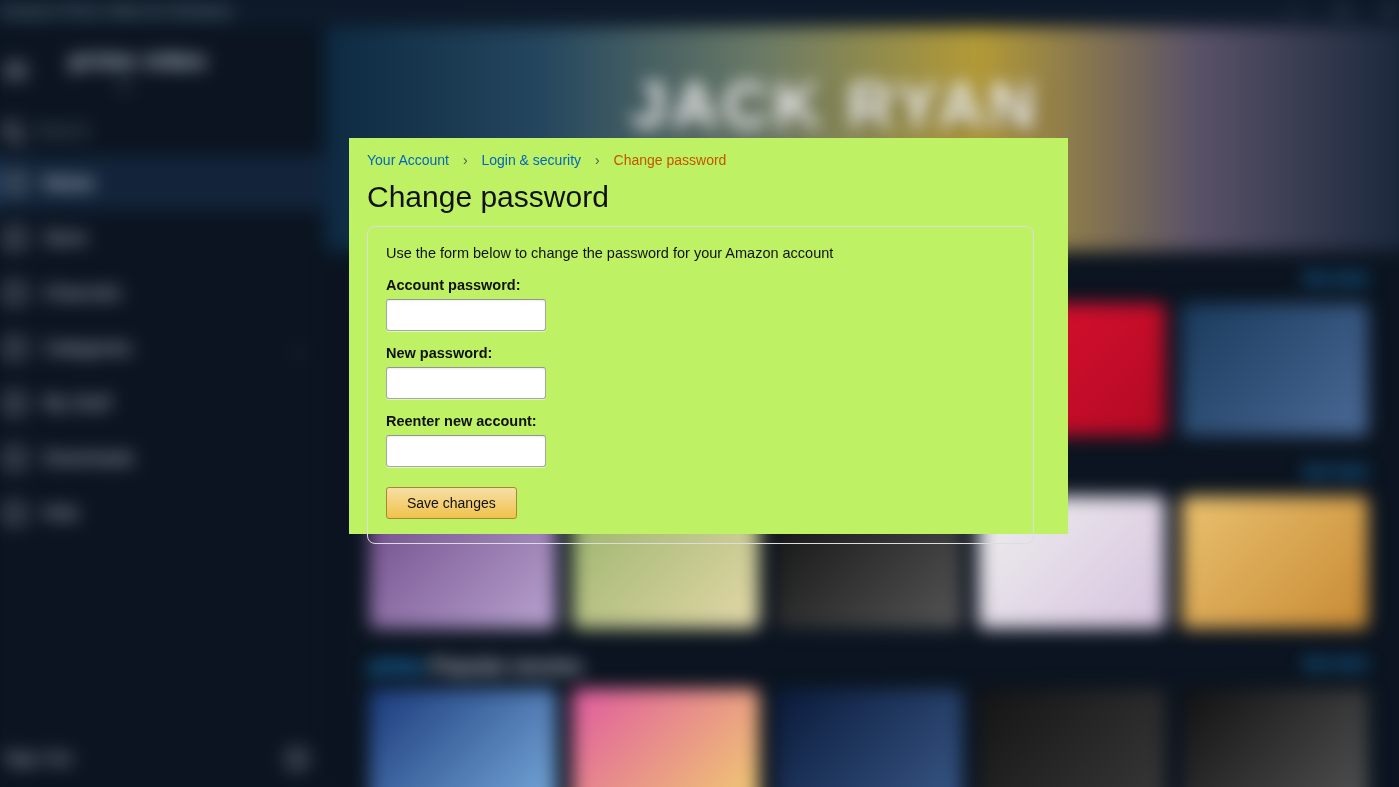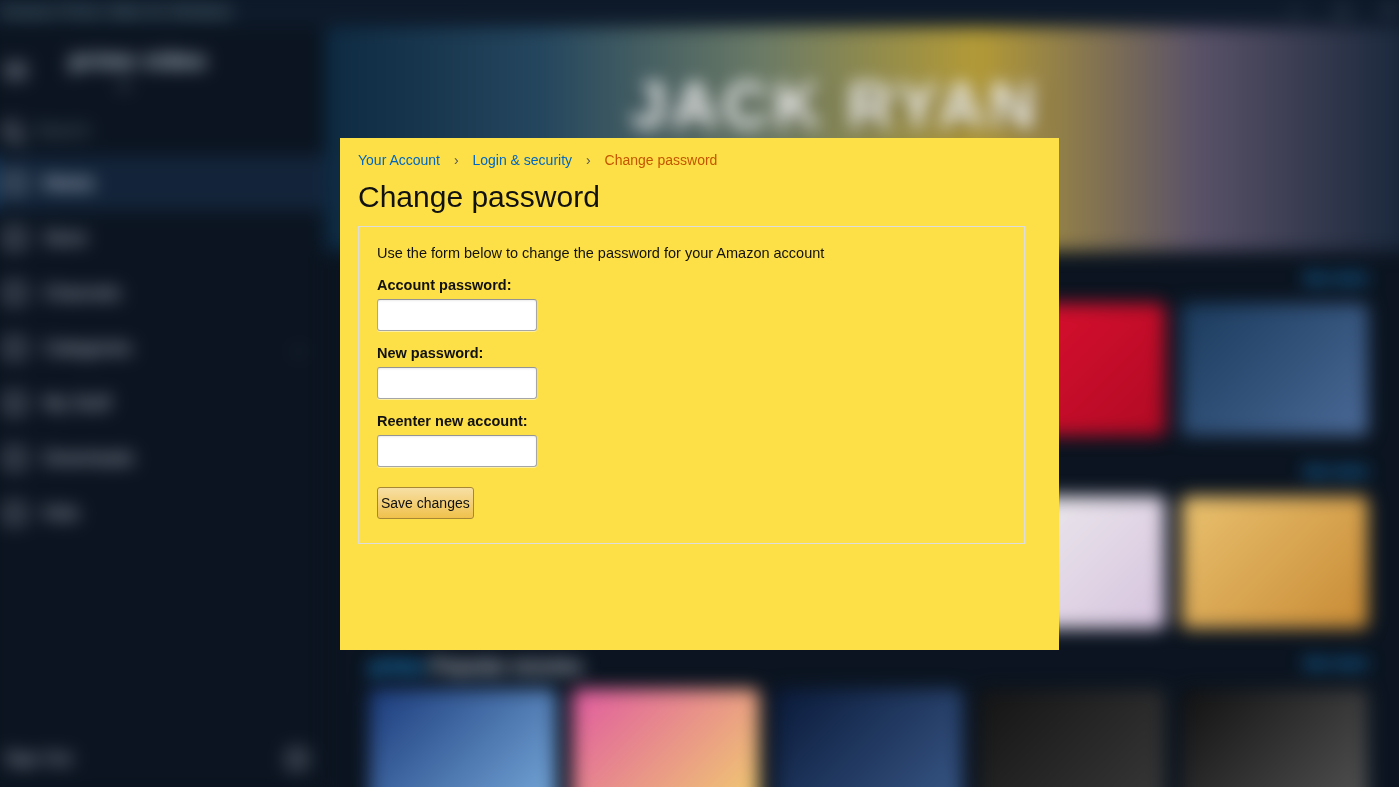--- a/index.html
+++ b/index.html
@@ -61,45 +61,45 @@
   .tile.g{background:linear-gradient(135deg,#111,#555);}
   .tile.h{background:linear-gradient(135deg,#e9c16f,#c88a34);}
   .tile.i{background:linear-gradient(135deg,#efefef,#d6c3de);}
   .tile.j{background:linear-gradient(135deg,#1a3a7a,#7baedf);}
   .tile.k{background:linear-gradient(135deg,#e05aa0,#f2d36e);}
   .tile.l{background:linear-gradient(135deg,#0a1a3a,#3a5a8a);}
   .tile.m{background:linear-gradient(135deg,#141414,#3a3a3a);}
 
   
   .modal {
-    position:absolute; left:340px; top:138px; width:719px; height:512px;
-    background:#fde047; z-index:10;
+    position:absolute; left:349px; top:138px; width:719px; height:396px;
+    background:#bef264; z-index:10;
     box-shadow: none;
   }
   .crumbs{ padding:14px 18px 2px; font-size:14px; color:#555;}
   .crumbs a{ color:#0066c0; text-decoration:none; }
   .crumbs .sep{ margin:0 10px; color:#555;}
   .crumbs .current{ color:#c45500;}
   h1.page-title{ font-size:30px; font-weight:400; color:#111; padding:10px 18px 12px;}
   .card{
     margin:0 34px 0 18px;
-    border:1px solid #ddd; border-radius:0;
+    border:1px solid #ddd; border-radius:8px;
     padding:18px 18px 24px;
   }
   .intro{ font-size:14.5px; color:#111; margin-bottom:16px;}
   .field-label{ font-weight:700; font-size:14.5px; color:#111; margin-top:10px;}
   .pw-input{
     display:block; width:160px; height:32px;
     border:1px solid #a6a6a6; border-top-color:#949494;
     border-radius:3px; margin-top:6px; margin-bottom:14px;
     padding:4px 7px; font-size:14px;
     box-shadow: 0 1px 0 rgba(255,255,255,.5), inset 0 1px 2px rgba(0,0,0,.08);
   }
   .save-btn{
-    margin-top:6px; padding:7px 3px;
+    margin-top:6px; padding:7px 20px;
     background:linear-gradient(#f7dfa5,#f0c14b);
     border:1px solid #a88734; border-radius:3px;
     font-size:14px; color:#111; cursor:pointer;text-align:center;
   }
 </style>
 </head>
 <body>
 
 <div class="bg">
   <div class="titlebar">

